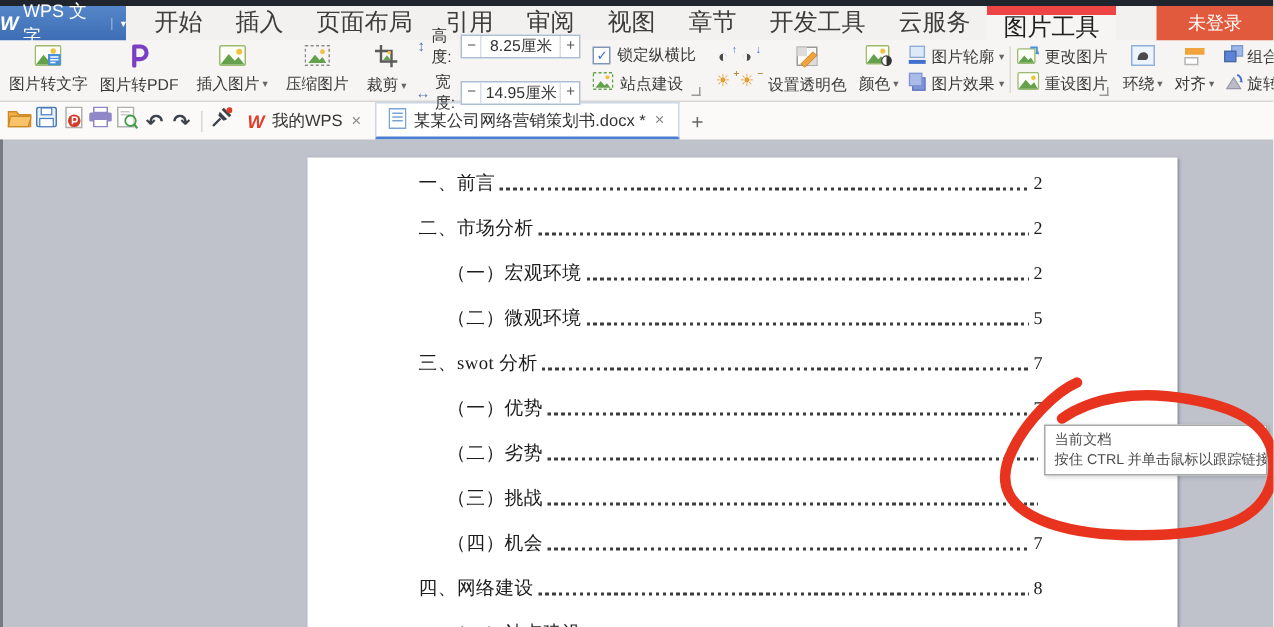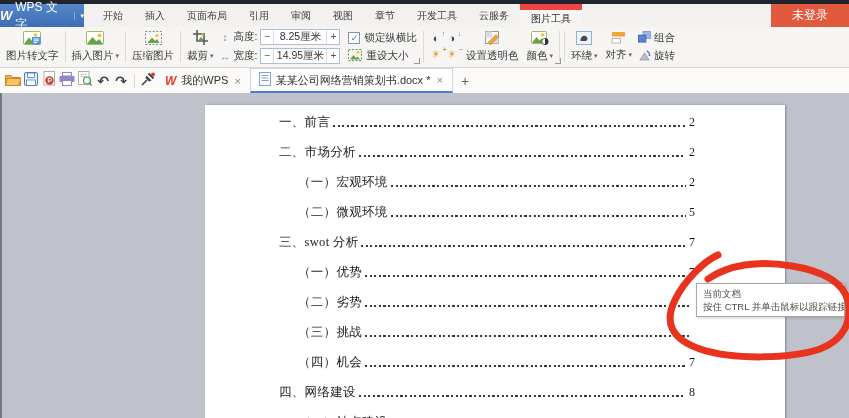--- a/index.html
+++ b/index.html
@@ -6,21 +6,21 @@
   body { font-family:"Liberation Sans","DejaVu Sans",sans-serif; }
   .app { position:relative; width:849px; height:418px; overflow:hidden; background:#f6f5f3; cursor:default; }
 
   
   .top-edge { height:4px; background:#20242c; }
   .menubar { height:23px; background:#f2f1ef; display:flex; align-items:stretch; }
   .wps-btn { width:84px; background:linear-gradient(#5586c9,#3d6db4); color:#fff; display:flex; align-items:center; justify-content:center; font-size:12px; gap:4px; }
   .wps-logo { font-weight:bold; font-style:italic; font-size:13px; letter-spacing:-1px; }
   .wps-caret { border-left:1px solid rgba(255,255,255,.35); padding-left:5px; margin-left:3px; font-size:7px; }
   .menu-tabs { display:flex; align-items:stretch; margin-left:8px; }
-  .menu-tab { padding:0 11px; font-size:10px; color:#3c3c3c; display:flex; align-items:center;text-align:center; }
+  .menu-tab { padding:0 11px; font-size:16px; color:#3c3c3c; display:flex; align-items:center;text-align:center; }
   .menu-tab.active { background:#f6f5f3; border-top:6px solid #ef4444; color:#1f1f1f; }
   .mb-spacer { flex:1; }
   .login-btn { width:78px; background:#e15a3e; color:#fff; font-size:12px; display:flex; align-items:center; justify-content:center; }
 
   
   .ribbon { height:41px; background:#f6f5f3; border-bottom:1px solid #d8d6d3; display:flex; align-items:stretch; padding:2px 2px 3px 2px; position:relative; }
   .vsep { width:1px; background:#dcdad6; margin:2px 2px; }
   .bigbtn { display:flex; flex-direction:column; align-items:center; justify-content:center; gap:2px; padding:0 4px; font-size:10.5px; color:#3a3a3a; white-space:nowrap; }
   .bigbtn .lbl { display:flex; align-items:center; gap:2px; }
   .caret { font-size:7px; color:#666; }
@@ -104,20 +104,26 @@
             <rect x="0.5" y="0.5" width="17" height="13" rx="1" fill="#fefef8" stroke="#9cb96e"></rect>
             <circle cx="12.5" cy="4" r="1.8" fill="#f2c23e"></circle>
             <path d="M1 13 L6 6.5 L9.5 10.5 L12 8 L15 13 Z" fill="#63a14d"></path>
             <rect x="9" y="6" width="8.5" height="7.5" fill="#4a90d9"></rect>
             <line x1="10.5" y1="8" x2="16" y2="8" stroke="#fff"></line>
             <line x1="10.5" y1="9.8" x2="16" y2="9.8" stroke="#fff"></line>
             <line x1="10.5" y1="11.6" x2="14" y2="11.6" stroke="#fff"></line>
           </svg></span>
       <span class="lbl">图片转文字</span>
     </div>
+    <div class="bigbtn">
+      <span><svg width="15" height="16" viewBox="0 0 15 16">
+            <path d="M4.5 15 V2 H8.5 a4.2 4.2 0 0 1 0 8.4 H4.5" fill="none" stroke="#7b3fc4" stroke-width="2.8" stroke-linecap="round" stroke-linejoin="round"></path>
+          </svg></span>
+      <span class="lbl">图片转PDF</span>
+    </div>
     <div class="vsep"></div>
     <div class="bigbtn">
       <span><svg width="18" height="14" viewBox="0 0 18 14">
             <rect x="0.5" y="0.5" width="17" height="13" rx="1" fill="#fefef8" stroke="#9cb96e"></rect>
             <circle cx="13.5" cy="4.5" r="2" fill="#f2c23e"></circle>
             <path d="M1 13 L6.5 6 L10.5 10.5 L13 8 L17 13 Z" fill="#63a14d"></path>
           </svg></span>
       <span class="lbl">
           <span>插入图片</span>
           <span class="caret">▾</span>
@@ -171,21 +177,21 @@
         <div class="lock-row">
           <span class="checkbox">✓</span>
           <span>锁定纵横比</span>
         </div>
         <div class="lock-row">
           <span><svg width="14" height="12" viewBox="0 0 14 12">
                 <rect x="0.5" y="0.5" width="13" height="11" fill="none" stroke="#63a14d" stroke-dasharray="2 1.5"></rect>
                 <circle cx="10" cy="3.5" r="1.4" fill="#f2c23e"></circle>
                 <path d="M2 10.5 L5.5 6 L8 9 L9.5 7.5 L12 10.5 Z" fill="#63a14d"></path>
               </svg></span>
-          <span>重设大小</span>
+          <span>站点建设</span>
         </div>
       </div>
       <span class="launcher"></span>
     </div>
     <div class="vsep"></div>
 
     <div class="grp">
       <div class="mini-grid">
         <span class="glyph"><span>◐</span><i class="mod">↑</i></span>
         <span class="glyph"><span>◑</span><i class="mod">↓</i></span>
@@ -207,21 +213,58 @@
               <circle cx="11.5" cy="4" r="1.7" fill="#f2c23e"></circle>
               <path d="M1 12 L5.5 6 L8.5 9.5 L10.5 7.5 L13.5 12 Z" fill="#63a14d"></path>
               <circle cx="14" cy="10.5" r="3.2" fill="#fff" stroke="#444" stroke-width="0.8"></circle>
               <path d="M14 7.3 A3.2 3.2 0 0 1 14 13.7 Z" fill="#333"></path>
             </svg></span>
         <span class="lbl">
             <span>颜色</span>
             <span class="caret">▾</span>
           </span>
       </div>
+      <div class="stack-col">
+        <div class="stack-item">
+          <span><svg width="13" height="13" viewBox="0 0 15 15">
+                <rect x="2" y="1" width="11" height="8.5" fill="#dce9f8" stroke="#89a9d4"></rect>
+                <rect x="1" y="11.5" width="13" height="3" fill="#3f6fd1"></rect>
+              </svg></span>
+          <span>图片轮廓</span>
+          <span class="caret">▾</span>
+        </div>
+        <div class="stack-item">
+          <span><svg width="13" height="13" viewBox="0 0 15 15">
+                <rect x="4" y="4.5" width="9.5" height="9.5" fill="#7d94d8" stroke="#5a73bd"></rect>
+                <rect x="1.5" y="1" width="9.5" height="9.5" fill="#aabbe8" stroke="#7d94d8"></rect>
+              </svg></span>
+          <span>图片效果</span>
+          <span class="caret">▾</span>
+        </div>
+      </div>
       <div class="vsep"></div>
+      <div class="stack-col">
+        <div class="stack-item">
+          <span><svg width="15" height="13" viewBox="0 0 17 14">
+                <rect x="0.5" y="2.5" width="13" height="11" rx="1" fill="#fefef8" stroke="#9cb96e"></rect>
+                <path d="M1 13 L5.5 7.5 L8.5 11 L10.5 9 L13 13 Z" fill="#63a14d"></path>
+                <path d="M10 1.5 h5 v4.5" fill="none" stroke="#4a90d9" stroke-width="1.4"></path>
+                <path d="M16.8 6.8 l-3.2-0.6 2.4-2.4 z" fill="#4a90d9"></path>
+              </svg></span>
+          <span>更改图片</span>
+        </div>
+        <div class="stack-item">
+          <span><svg width="15" height="12" viewBox="0 0 17 14">
+                <rect x="0.5" y="0.5" width="16" height="13" rx="1" fill="#fefef8" stroke="#9cb96e"></rect>
+                <circle cx="12.5" cy="4.5" r="1.8" fill="#f2c23e"></circle>
+                <path d="M1 13 L6.5 6 L10.5 10.5 L13 8 L16 13 Z" fill="#63a14d"></path>
+              </svg></span>
+          <span>重设图片</span>
+        </div>
+      </div>
       <span class="launcher"></span>
     </div>
     <div class="vsep"></div>
 
     <div class="grp">
       <div class="bigbtn">
         <span><svg width="16" height="14" viewBox="0 0 16 14">
               <rect x="0.5" y="0.5" width="15" height="13" fill="#eef4fc" stroke="#8fb0dc"></rect>
               <path d="M4.5 10 C4 6.5 7 4 9.5 5 C12 6 12 9 10 10 Z" fill="#4a4a4a"></path>
             </svg></span>

